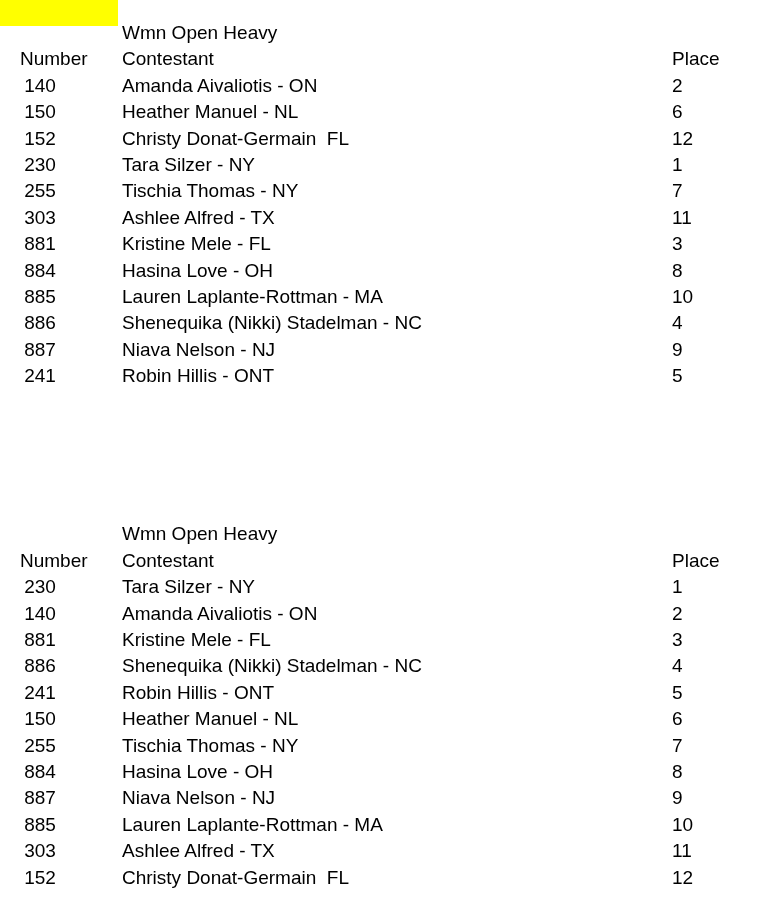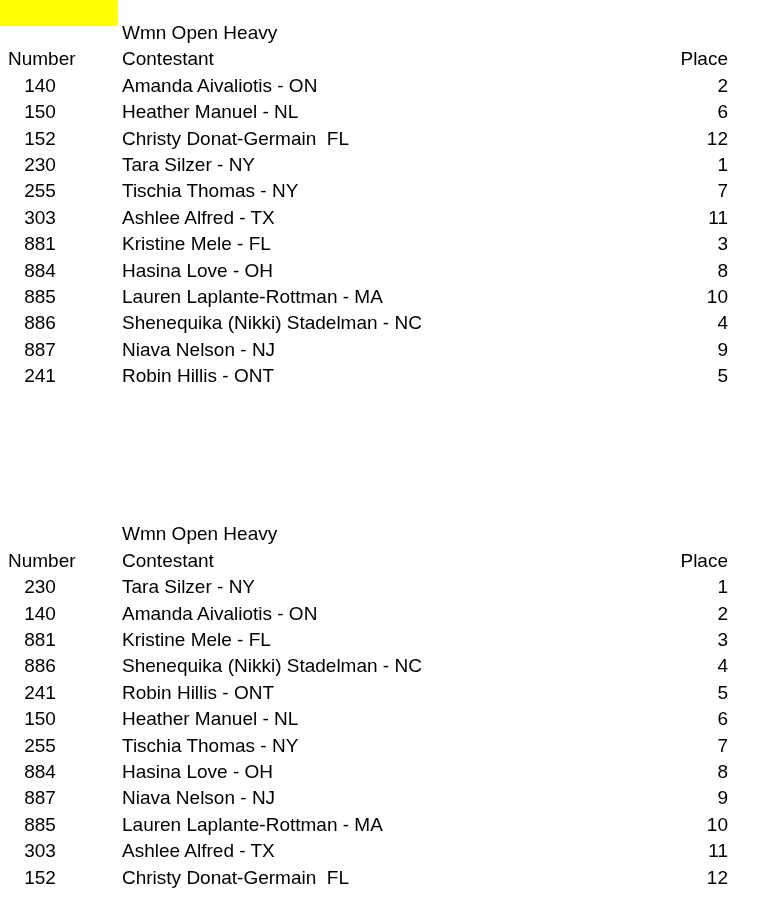--- a/index.html
+++ b/index.html
@@ -36,32 +36,32 @@
     white-space: pre;
   }
   .c-num {
     width: 84px;
     box-sizing: border-box;
     text-align: center;
     padding-right: 4px;
   }
   .c-num.hdr {
     text-align: left;
-    padding-left: 8px;
+    padding-left: 20px;
     padding-right: 0;
   }
   .c-name {
     flex: 1;
     box-sizing: border-box;
     padding-left: 38px;
     text-align: left;
   }
   .c-place {
     width: 56px;
-    text-align: right;
+    text-align: left;
     margin-right: 36px;
   }
   .table-gap {
     height: 132px;
   }
 </style>
 </head>
 <body>
 
 <div class="highlight-cell" style="background: rgb(255, 255, 0);"></div>

